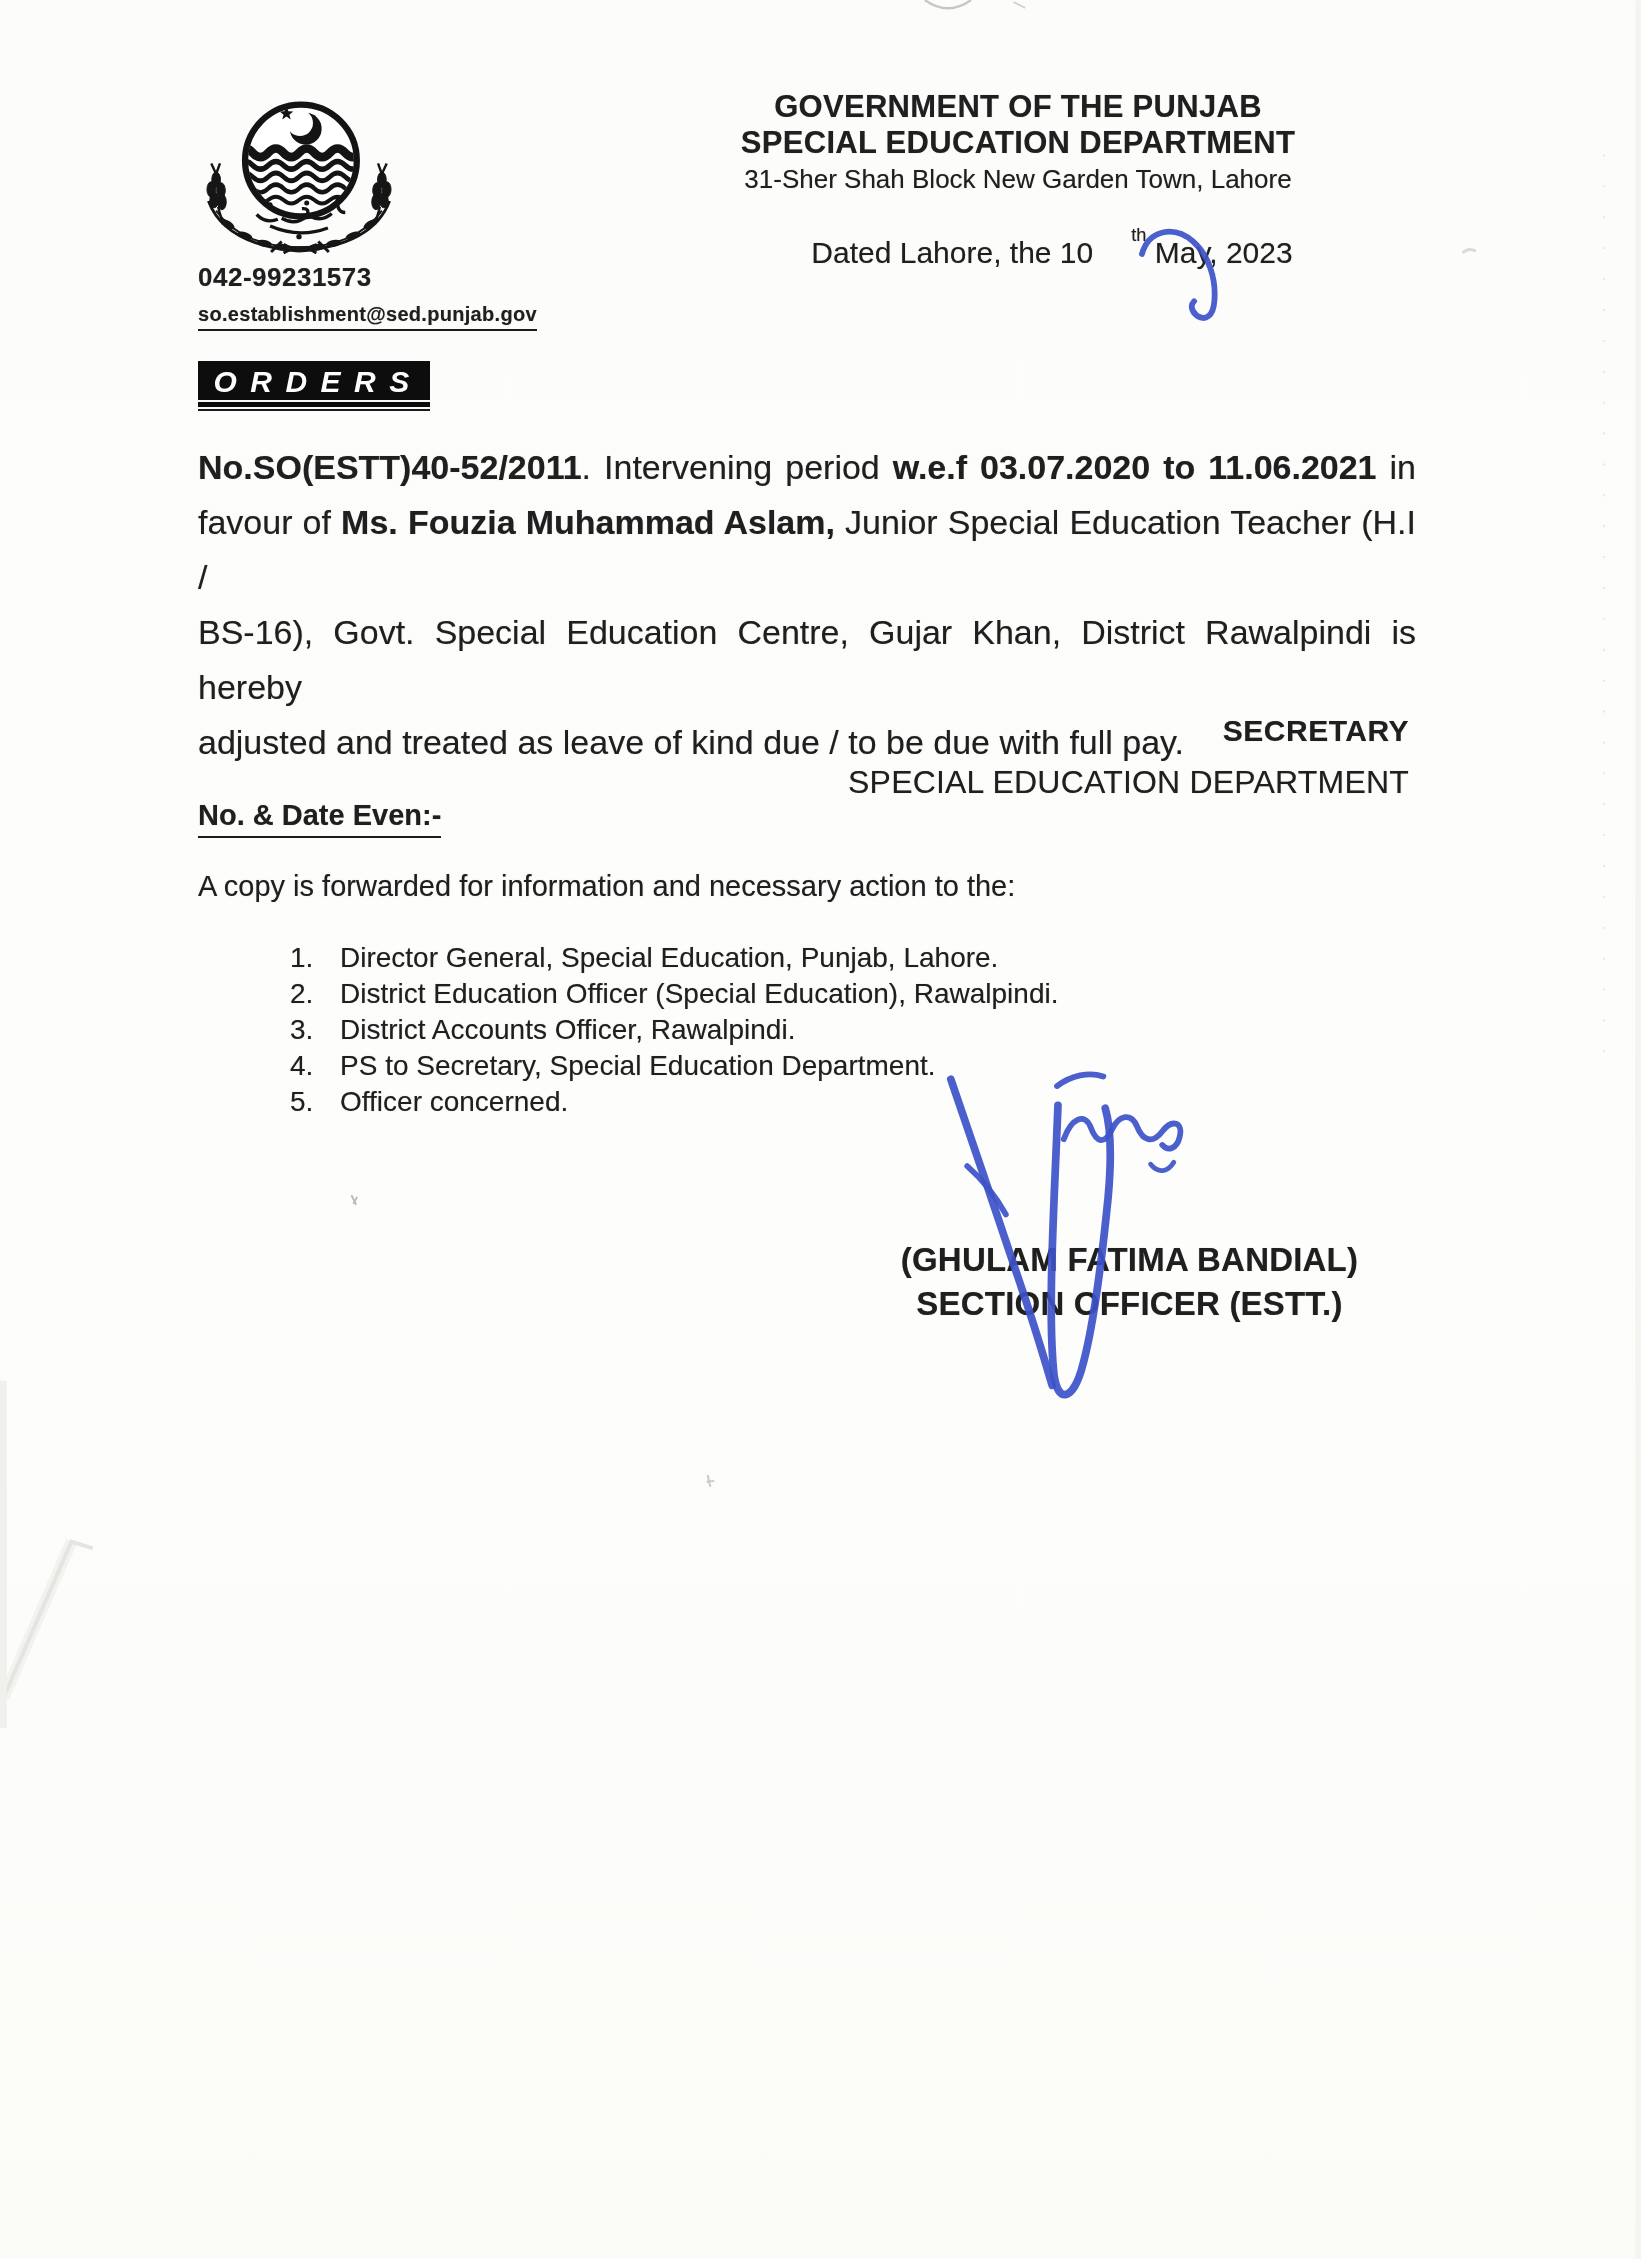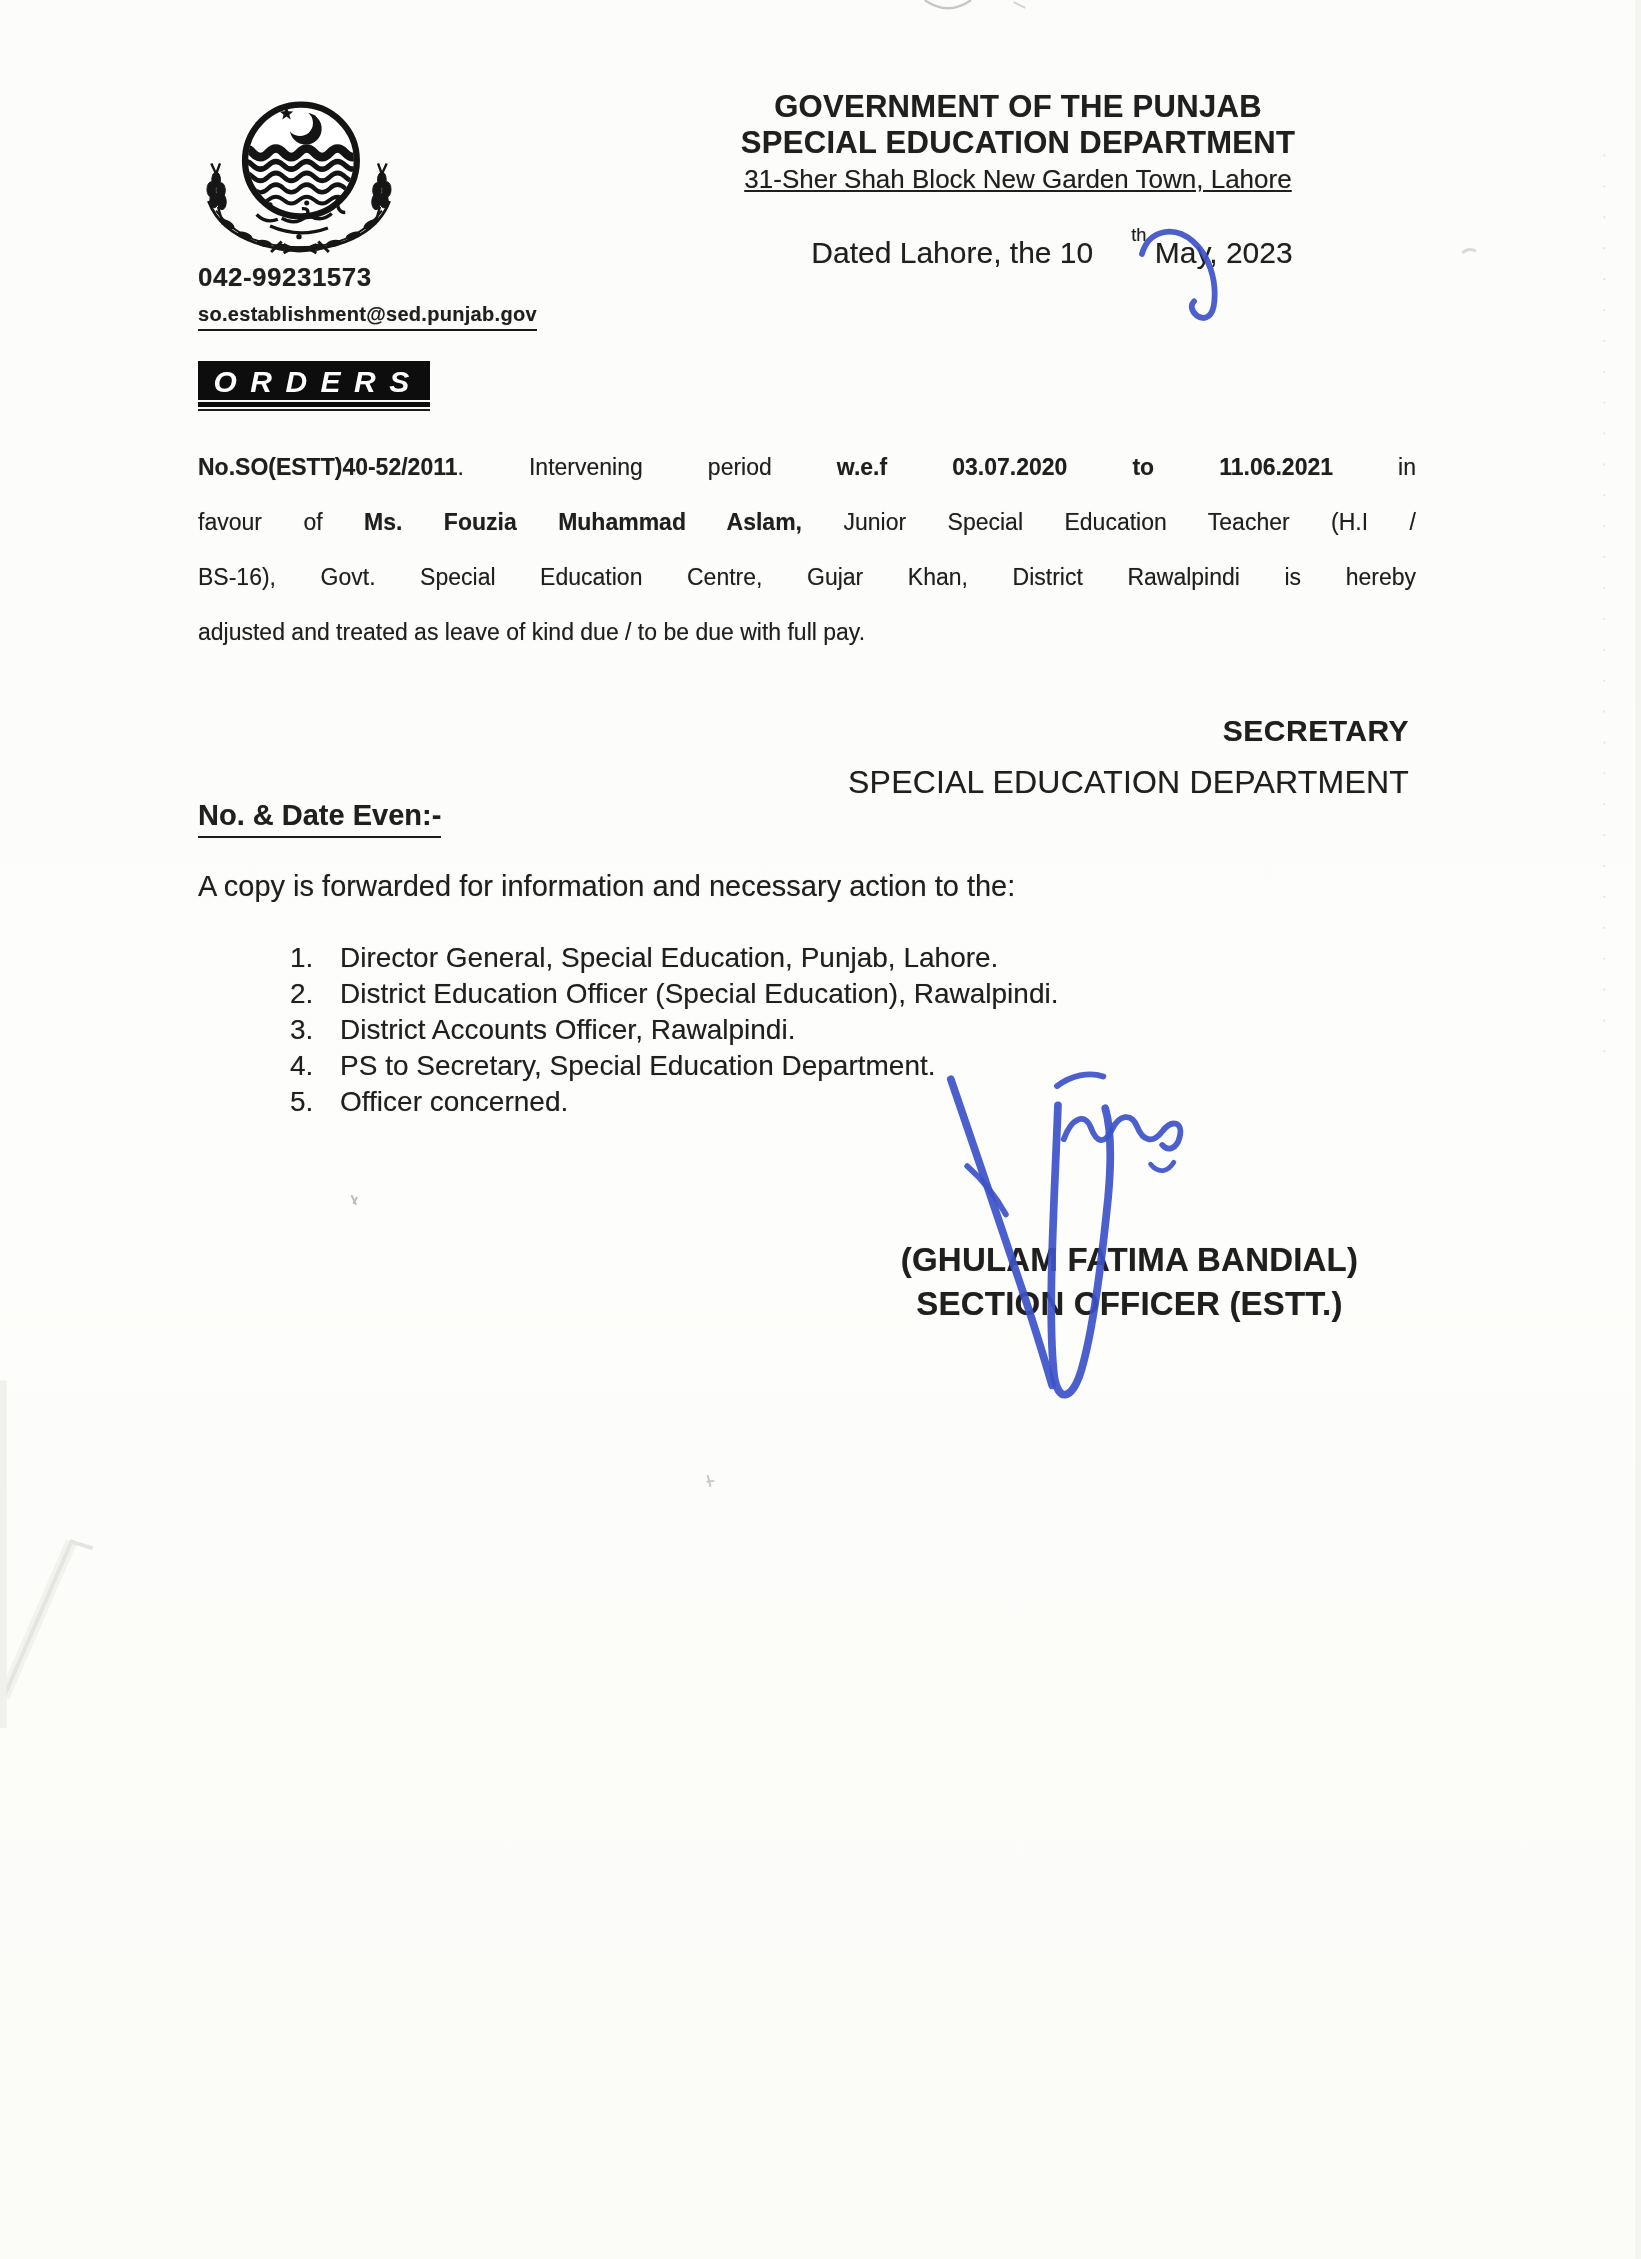--- a/index.html
+++ b/index.html
@@ -15,37 +15,37 @@
   .scan-text{text-shadow:0 0 0.8px rgba(35,35,35,.45);}
 
   
   .logo{position:absolute;left:193px;top:87px;width:212px;height:174px;}
   .contact{position:absolute;left:198px;top:263px;line-height:1.15;}
   .phone{font-size:26px;font-weight:700;letter-spacing:0.5px;}
   .email{display:inline-block;font-size:20px;font-weight:700;letter-spacing:0.3px;
          border-bottom:2.9px solid #1a1a1a;padding-bottom:2.9px;margin-top:10px;}
   .letterhead{position:absolute;left:632px;top:89px;width:772px;text-align:center;}
   .org1,.org2{font-size:31px;font-weight:700;line-height:36px;letter-spacing:0.3px;}
-  .address{font-size:26px;line-height:31px;margin-top:2.9px;text-decoration:underline;}
+  .address{font-size:26px;line-height:31px;margin-top:2.9px;}
   .dateline{position:absolute;left:666px;top:235px;width:772px;text-align:center;font-size:30px;}
   .dateline sup{font-size:18.3px;position:relative;top:-10.6px;margin-left:38px;}
 
   
   .orders-wrap{position:absolute;left:198px;top:361px;display:inline-block;
                border-bottom:2.9px solid #1c1c1c;padding-bottom:2.9px;}
   .orders-box{
     display:inline-block;
     background:linear-gradient(to bottom,#0d0d0d 0 84%,#fbfbf9 84% 90%,#0d0d0d 90% 100%);
     color:#fdfdfd;font-style:italic;font-weight:700;font-size:30px;
     letter-spacing:13.5px;padding:3.9px 7.7px 7.7px 15.4px;
   }
 
   
   .order-para{position:absolute;left:198px;top:440px;width:1218px;
-              font-size:23px;line-height:55px;}
+              font-size:34px;line-height:55px;}
   .para-line{display:block;}
   .jl{text-align:justify;text-align-last:justify;}
   .b{font-weight:700;}
 
   
   .sec-block{position:absolute;left:830px;top:714px;width:579px;text-align:right;}
   .sec-title{font-size:30px;font-weight:700;letter-spacing:0.5px;}
   .sec-dept{font-size:32px;margin-top:16.4px;letter-spacing:0.2px;}
 
   .even-label{position:absolute;left:198px;top:799px;font-size:29px;font-weight:700;

